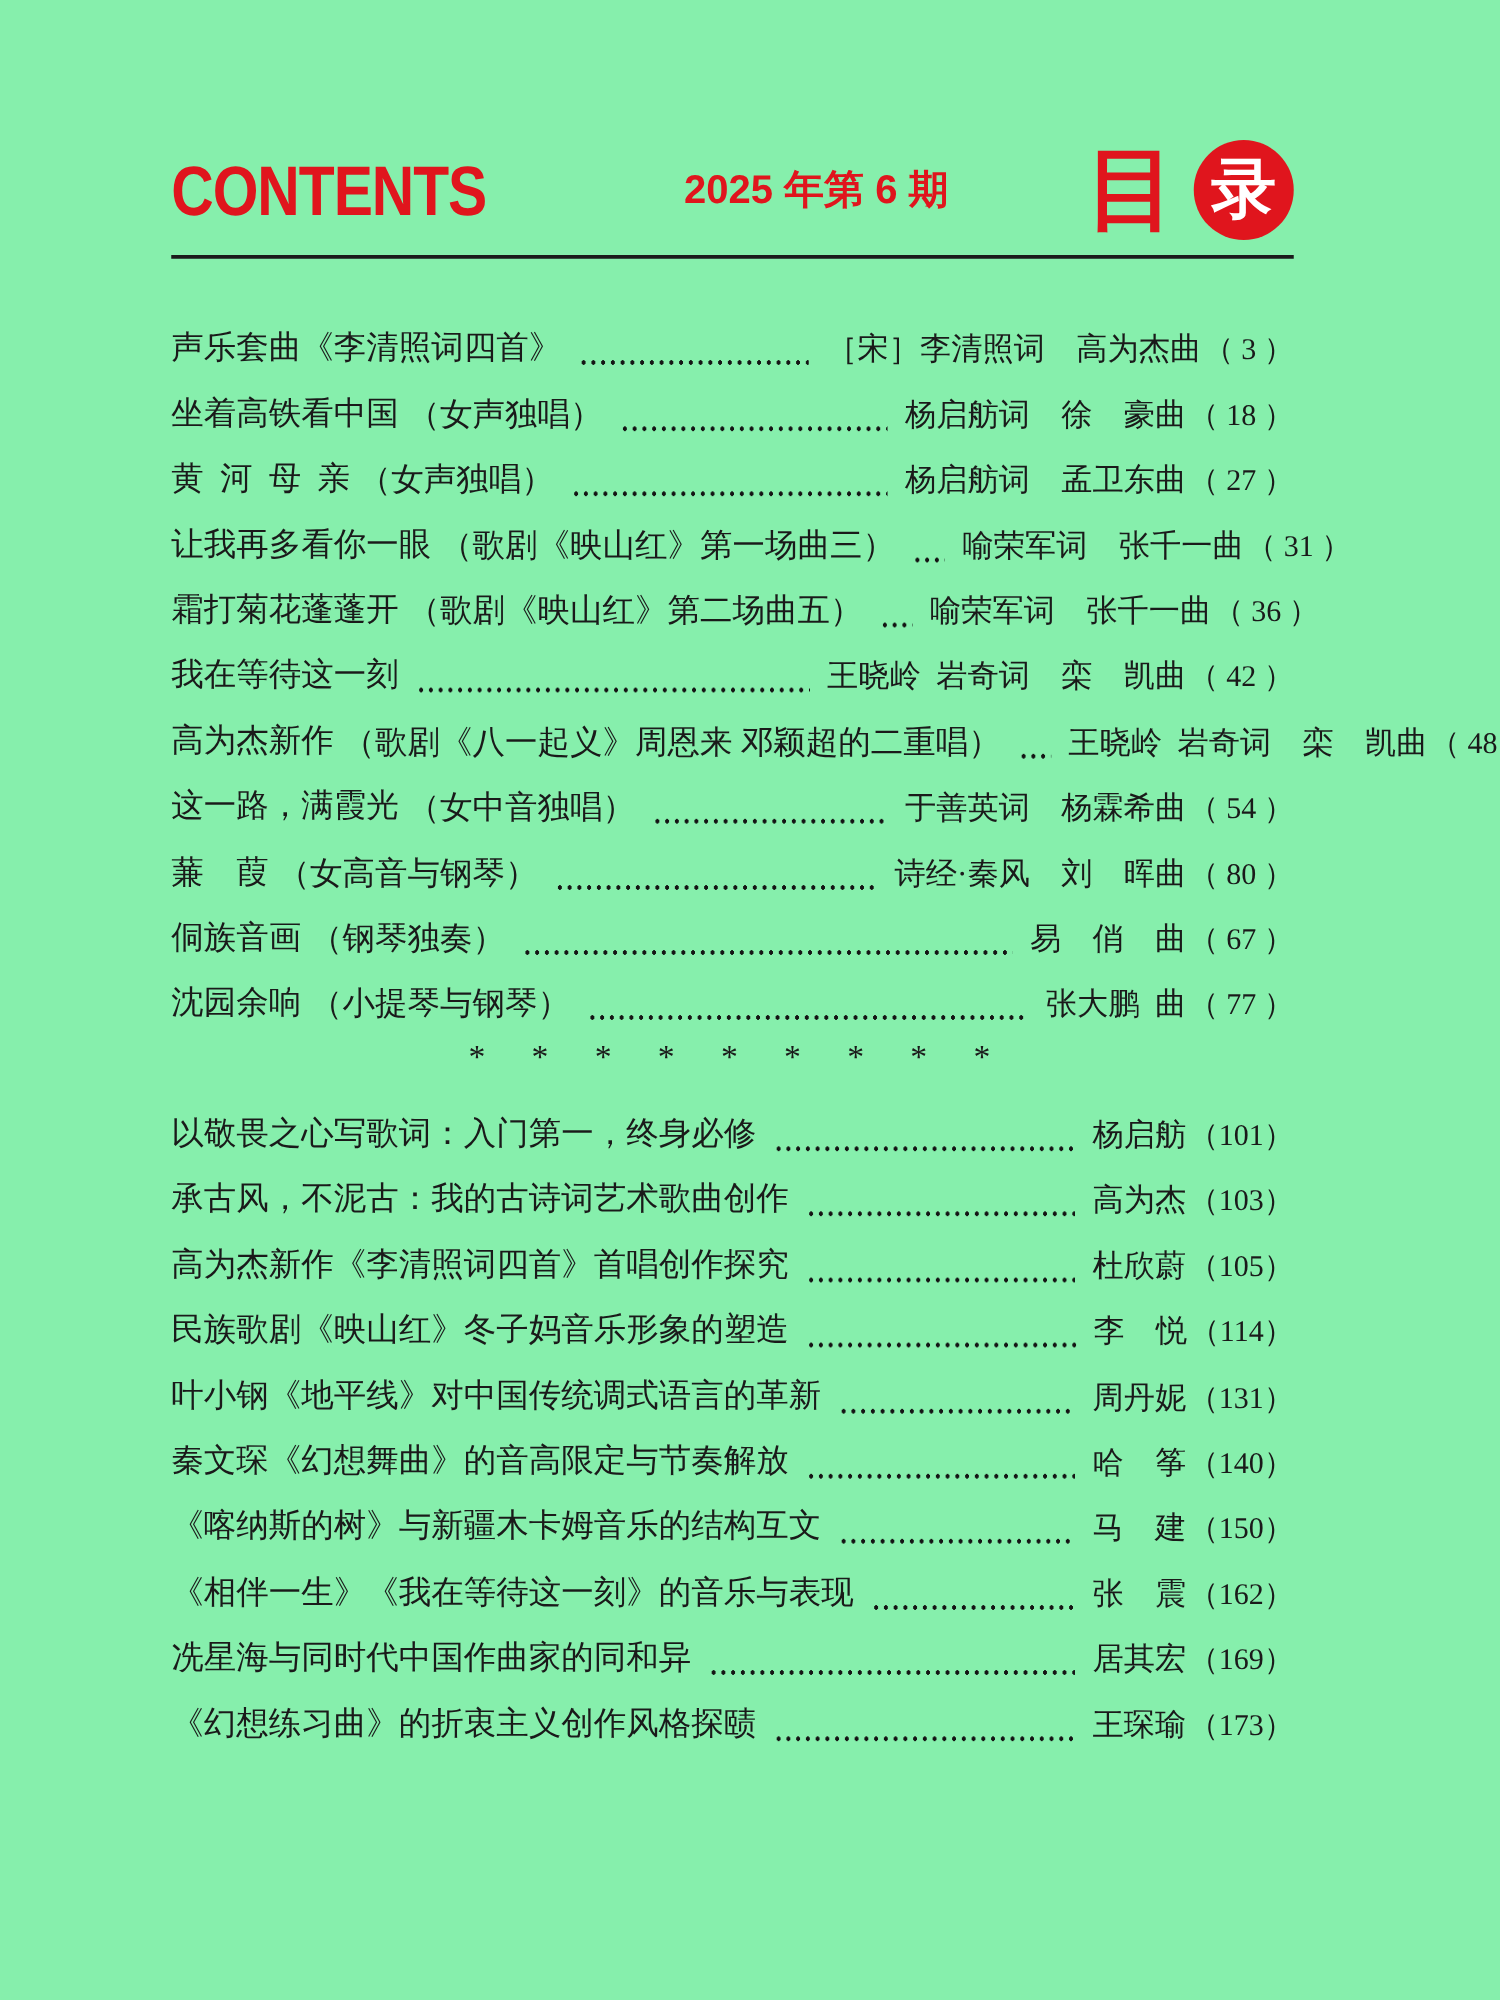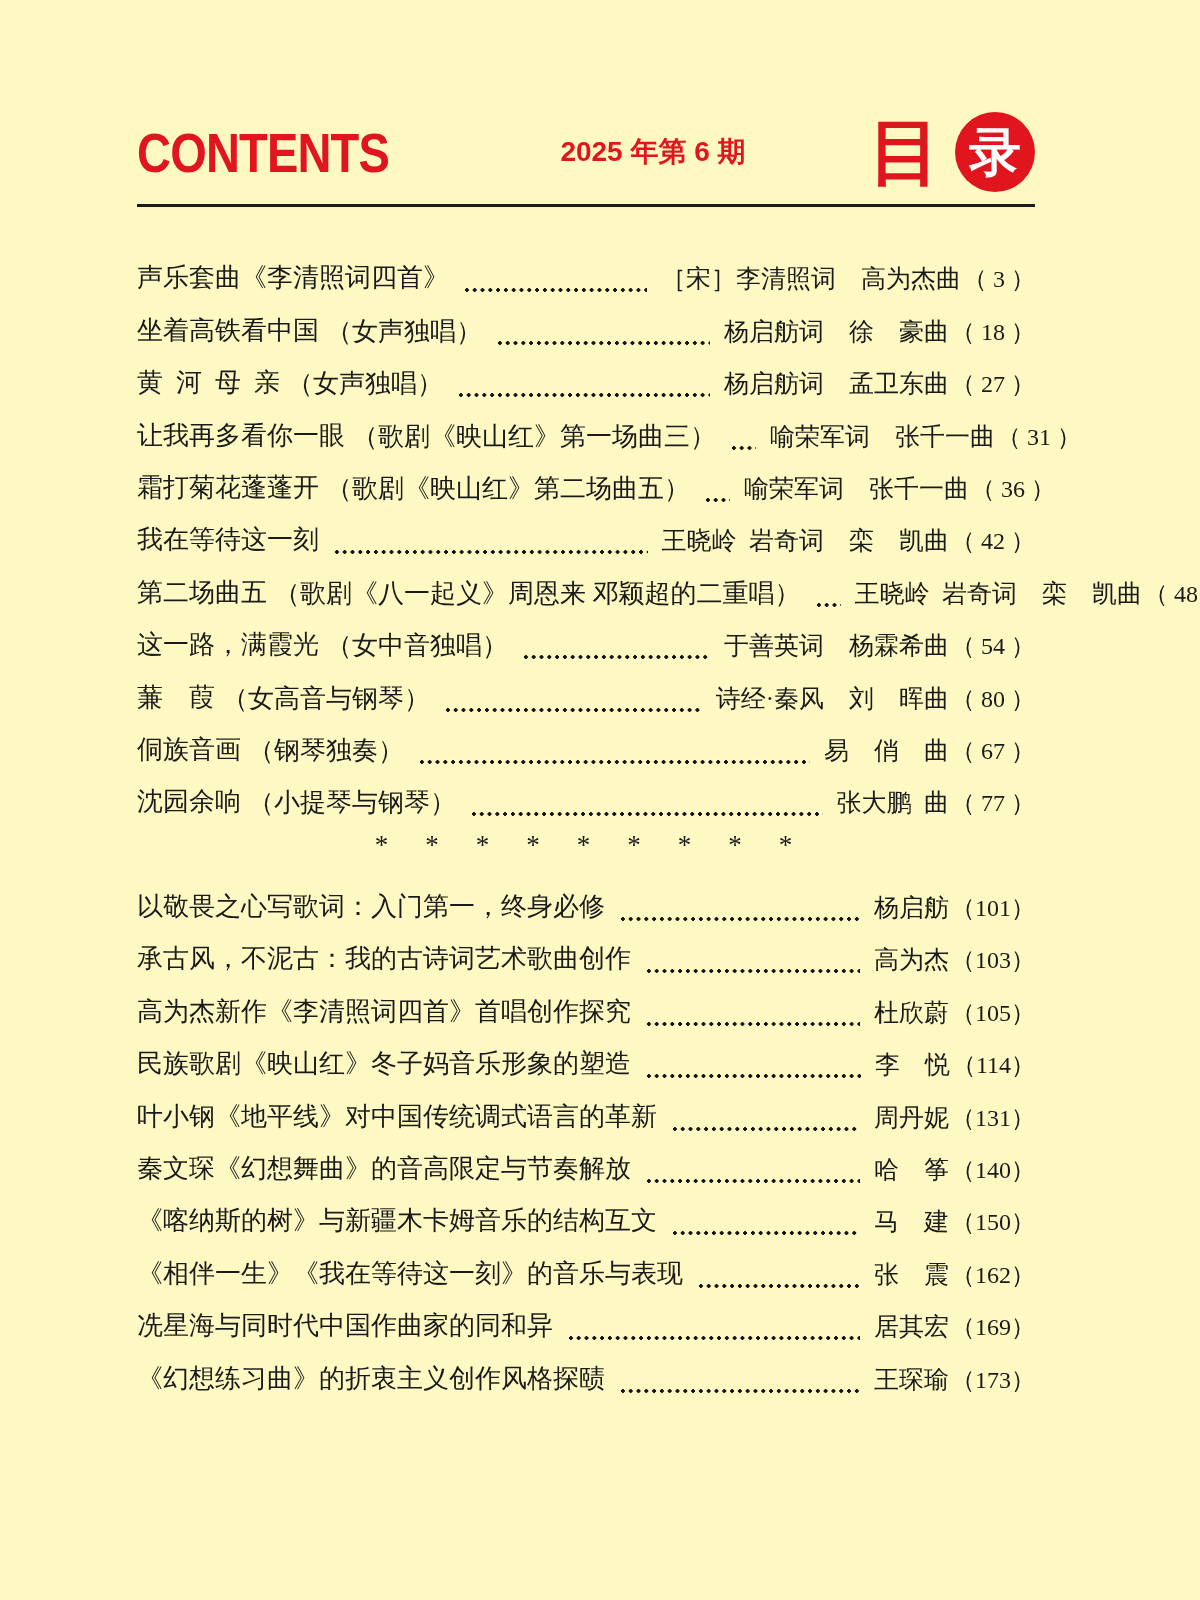--- a/index.html
+++ b/index.html
@@ -6,42 +6,42 @@
     --red:#e0151d;
     --ink:#1a1a1a;
   }
   html,body{margin:0;padding:0;background:#ffffff;}
   body{
     width:1200px;height:1600px;
     font-family:"Liberation Serif","DejaVu Serif",serif;
     color:var(--ink);
     overflow:hidden;
   }
-  .page{position:relative;width:1200px;height:1600px;background:#fef9c3;}
+  .page{position:relative;width:1200px;height:1600px;background:#86efac;}
 
   
   .header{
     display:flex;align-items:center;justify-content:space-between;
     padding:112px 165px 0 137px;
   }
   .contents-title{
     color:var(--red);
     font-family:"Liberation Sans","DejaVu Sans",sans-serif;
     font-weight:bold;
     font-size:56px;
     letter-spacing:-1px;
     transform:scaleX(0.84);
     transform-origin:left center;
     white-space:pre;
   }
   .issue{
     color:var(--red);
     font-family:"Liberation Sans","DejaVu Sans",sans-serif;
     font-weight:bold;
-    font-size:28px;
+    font-size:32px;
     white-space:pre;
   }
   .catalog{display:flex;align-items:center;gap:14px;}
   .mu-char{
     color:var(--red);
     font-family:"Liberation Sans","DejaVu Sans",sans-serif;
     font-weight:900;
     font-size:72px;
     line-height:1;
   }
@@ -136,21 +136,21 @@
     <span class="entry-authors">喻荣军词　张千一曲</span>
     <span class="entry-page">（ 36 ）</span>
   </div>
         <div class="row">
     <span class="entry-title">我在等待这一刻</span>
     <span class="dot-leader"></span>
     <span class="entry-authors">王晓岭  岩奇词　栾　凯曲</span>
     <span class="entry-page">（ 42 ）</span>
   </div>
         <div class="row">
-    <span class="entry-title">第二场曲五</span>
+    <span class="entry-title">高为杰新作</span>
     <span class="entry-note">（歌剧《八一起义》周恩来 邓颖超的二重唱）</span>
     <span class="dot-leader"></span>
     <span class="entry-authors">王晓岭  岩奇词　栾　凯曲</span>
     <span class="entry-page">（ 48 ）</span>
   </div>
         <div class="row">
     <span class="entry-title">这一路，满霞光</span>
     <span class="entry-note">（女中音独唱）</span>
     <span class="dot-leader"></span>
     <span class="entry-authors">于善英词　杨霖希曲</span>

